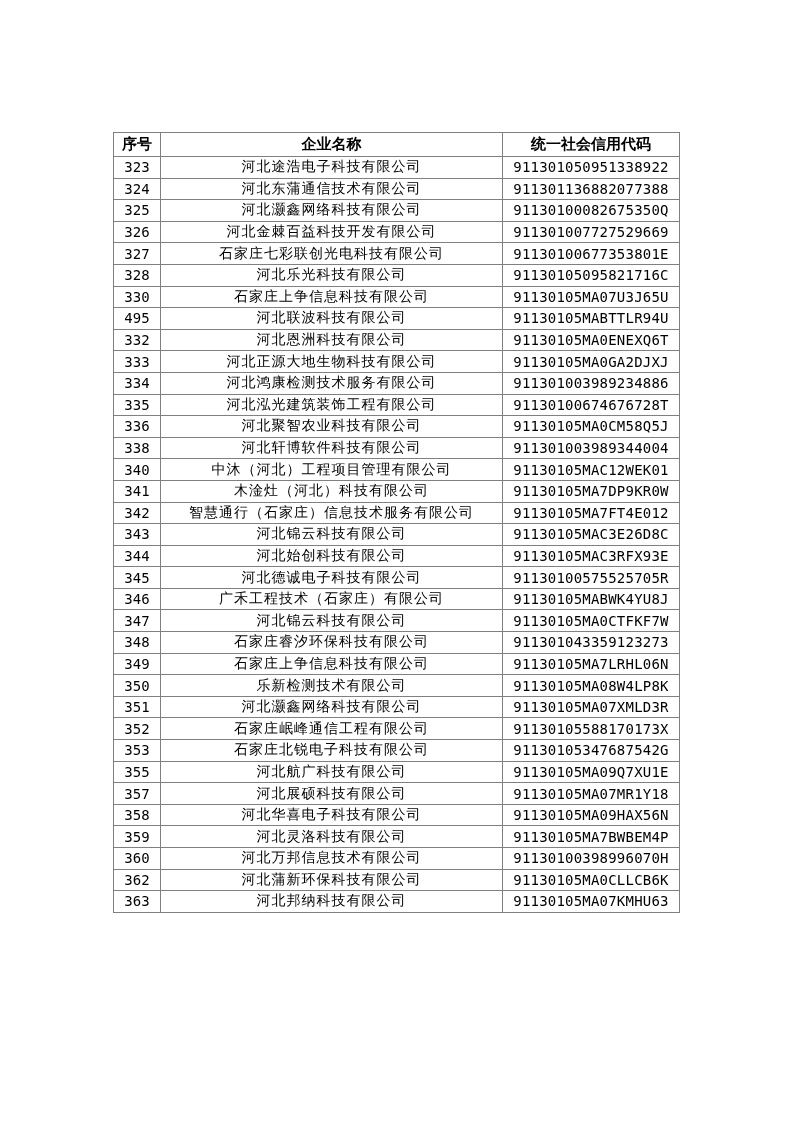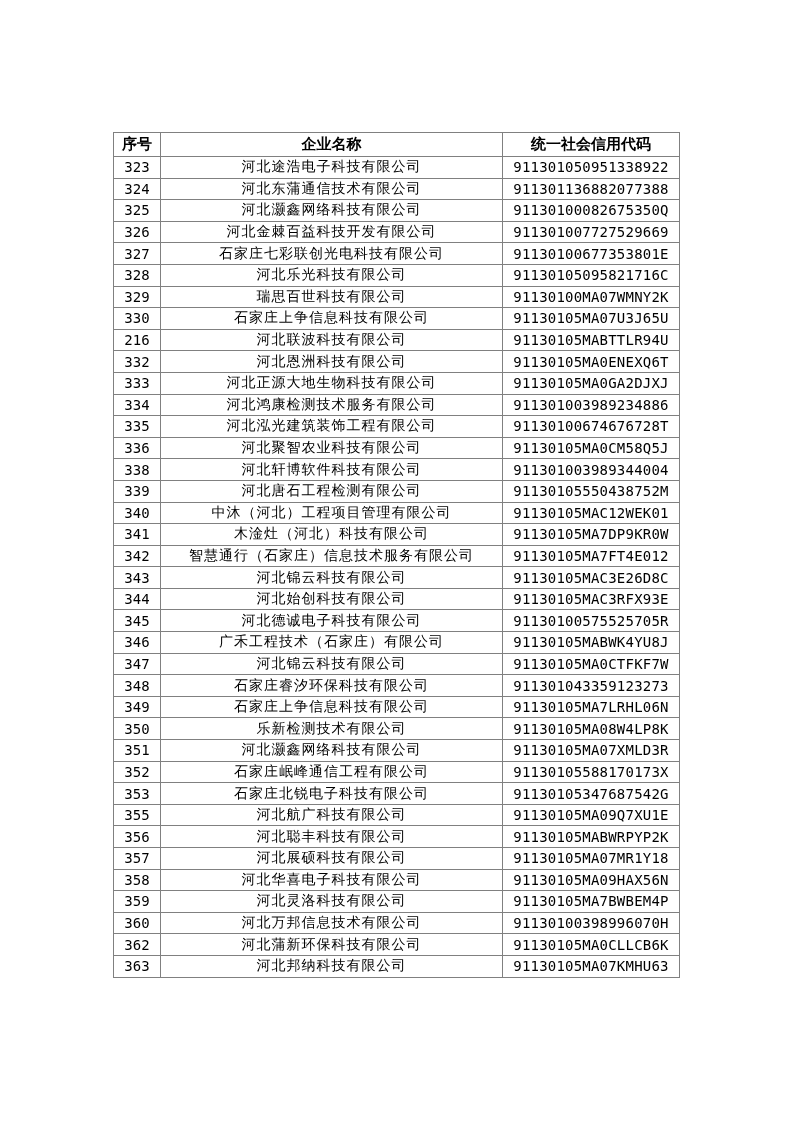--- a/index.html
+++ b/index.html
@@ -113,34 +113,29 @@
     <td class="cell-name">石家庄七彩联创光电科技有限公司</td>
     <td class="cell-code">91130100677353801E</td>
   </tr>
 
   <tr>
     <td class="cell-no">328</td>
     <td class="cell-name">河北乐光科技有限公司</td>
     <td class="cell-code">91130105095821716C</td>
   </tr>
 
-  <tr>
-    <td class="cell-no">329</td>
-    <td class="cell-name">瑞思百世科技有限公司</td>
-    <td class="cell-code">91130100MA07WMNY2K</td>
-  </tr>
 
   <tr>
     <td class="cell-no">330</td>
     <td class="cell-name">石家庄上争信息科技有限公司</td>
     <td class="cell-code">91130105MA07U3J65U</td>
   </tr>
 
   <tr>
-    <td class="cell-no">216</td>
+    <td class="cell-no">495</td>
     <td class="cell-name">河北联波科技有限公司</td>
     <td class="cell-code">91130105MABTTLR94U</td>
   </tr>
 
   <tr>
     <td class="cell-no">332</td>
     <td class="cell-name">河北恩洲科技有限公司</td>
     <td class="cell-code">91130105MA0ENEXQ6T</td>
   </tr>
 
@@ -168,25 +163,20 @@
     <td class="cell-code">91130105MA0CM58Q5J</td>
   </tr>
 
 
   <tr>
     <td class="cell-no">338</td>
     <td class="cell-name">河北轩博软件科技有限公司</td>
     <td class="cell-code">911301003989344004</td>
   </tr>
 
-  <tr>
-    <td class="cell-no">339</td>
-    <td class="cell-name">河北唐石工程检测有限公司</td>
-    <td class="cell-code">91130105550438752M</td>
-  </tr>
 
   <tr>
     <td class="cell-no">340</td>
     <td class="cell-name">中沐（河北）工程项目管理有限公司</td>
     <td class="cell-code">91130105MAC12WEK01</td>
   </tr>
 
   <tr>
     <td class="cell-no">341</td>
     <td class="cell-name">木淦灶（河北）科技有限公司</td>
@@ -265,25 +255,20 @@
     <td class="cell-code">91130105347687542G</td>
   </tr>
 
 
   <tr>
     <td class="cell-no">355</td>
     <td class="cell-name">河北航广科技有限公司</td>
     <td class="cell-code">91130105MA09Q7XU1E</td>
   </tr>
 
-  <tr>
-    <td class="cell-no">356</td>
-    <td class="cell-name">河北聪丰科技有限公司</td>
-    <td class="cell-code">91130105MABWRPYP2K</td>
-  </tr>
 
   <tr>
     <td class="cell-no">357</td>
     <td class="cell-name">河北展硕科技有限公司</td>
     <td class="cell-code">91130105MA07MR1Y18</td>
   </tr>
 
   <tr>
     <td class="cell-no">358</td>
     <td class="cell-name">河北华喜电子科技有限公司</td>

